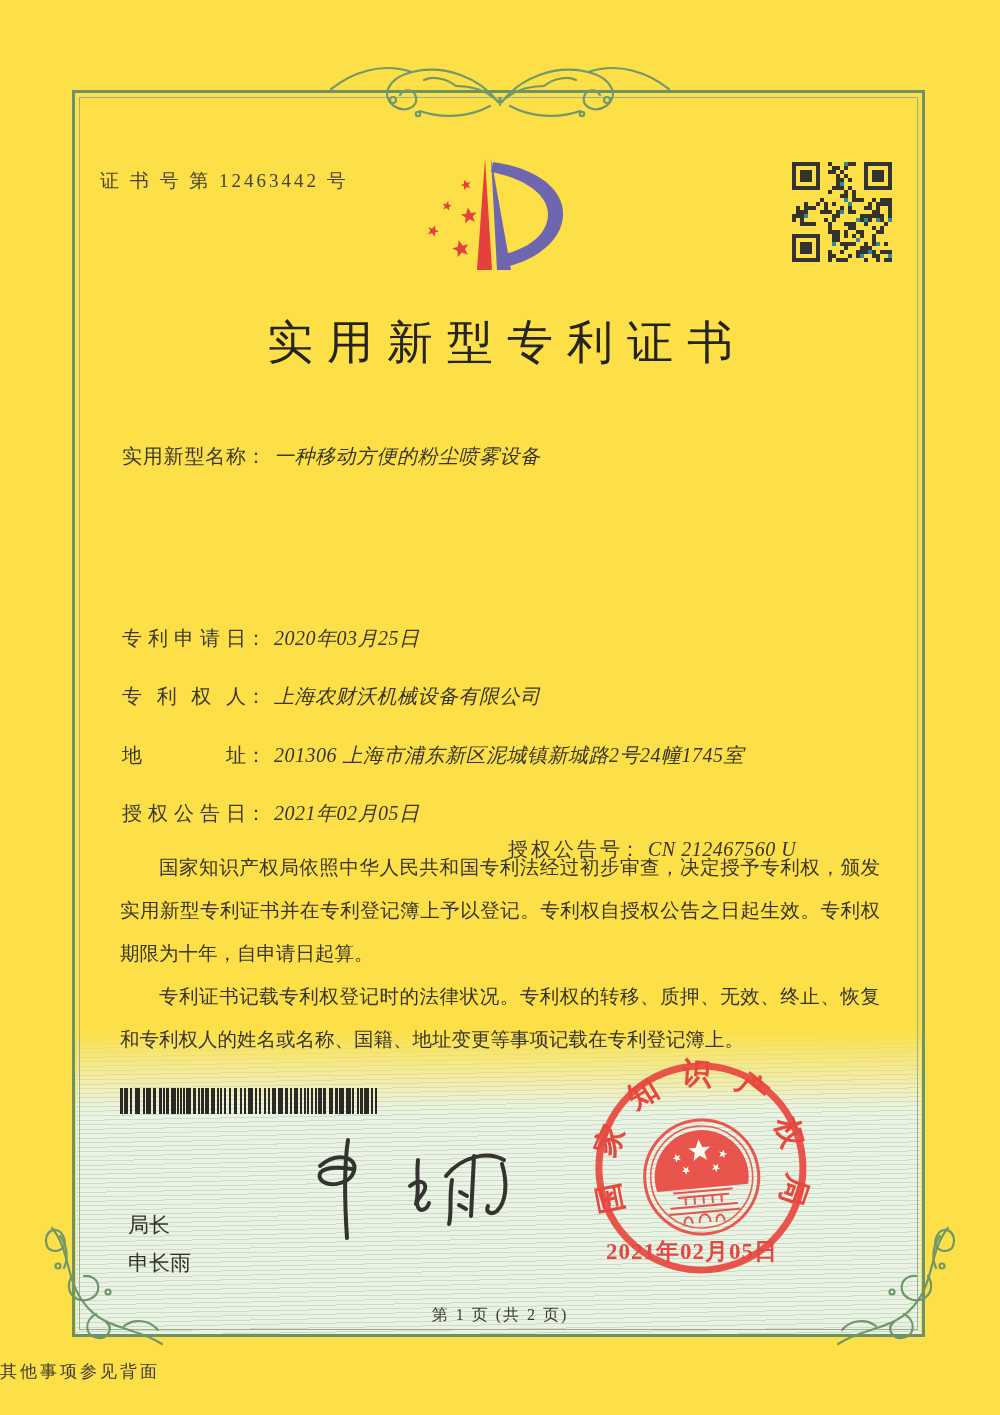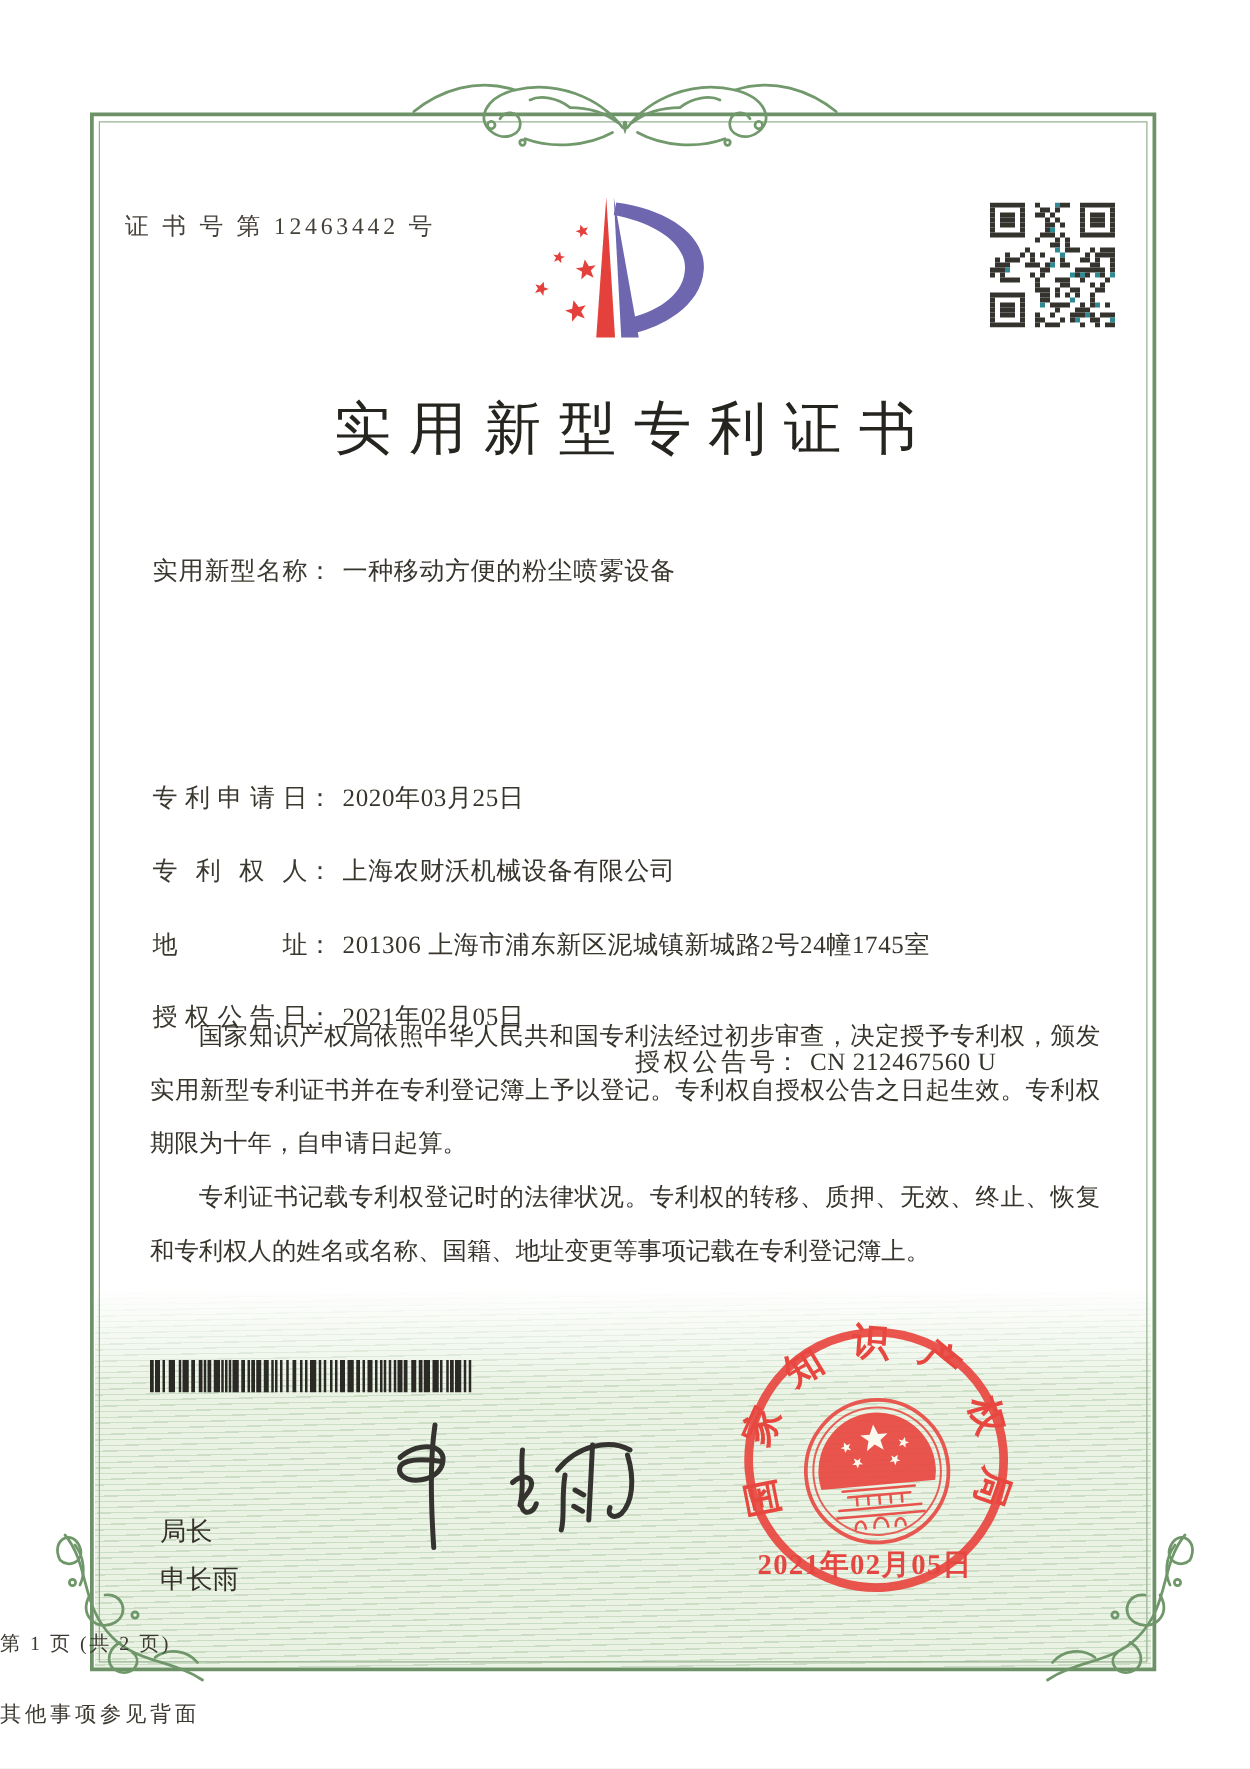--- a/index.html
+++ b/index.html
@@ -1,18 +1,18 @@
 <!DOCTYPE html>
 <html><head>
 <meta charset="utf-8">
 <style>
   html,body{margin:0;padding:0;background:#e8e6dc;}
   .page{
     position:relative; width:1000px; height:1415px; margin:0 auto;
-    background:#ffffff;
+    background:#fde047;
     font-family:"Liberation Serif","DejaVu Serif",serif;
     color:#3d3a32; overflow:hidden;
   }
   
   .border-outer{
     position:absolute; left:72px; top:90px; width:853px; height:1247px;
     border:3px solid #6d9268; box-sizing:border-box; z-index:1;
   }
   .border-inner{
     position:absolute; left:79px; top:97px; width:839px; height:1233px;
@@ -40,39 +40,39 @@
     position:absolute; left:0; top:312px; width:100%; margin:0; z-index:3;
     text-align:center; font-size:46px; font-weight:400; letter-spacing:14px;
     color:#26241f; text-indent:14px;
   }
   .row{position:absolute; left:122px; z-index:3; font-size:20px; white-space:nowrap;}
   .flabel{
     display:inline-block; width:124px; vertical-align:bottom;
     text-align:justify; text-align-last:justify; color:#3b382f;
   }
   .colon{display:inline-block; margin-right:8px; color:#3b382f;}
-  .fvalue{color:#37342c; letter-spacing:0.5px;}
+  .fvalue{color:#37342c; letter-spacing:0.5px;font-style:italic;}
   .row2{position:absolute; left:508px; z-index:3; font-size:20px; white-space:nowrap;}
   .row2 .flabel{width:112px;}
   .paras{
-    position:absolute; left:120px; top:808px; width:760px; z-index:3;
+    position:absolute; left:120px; top:846px; width:760px; z-index:3;
     font-size:19.5px; line-height:43px; text-align:justify; color:#37342c;
   }
   .paras p{margin:0; text-indent:2em;}
   .barcode{position:absolute; left:120px; top:1088px; width:262px; height:26px; z-index:3;}
   .signer{position:absolute; left:128px; top:1162px; z-index:3; font-size:21px; color:#34312b; line-height:38px;margin-top:44px;}
   .signature{position:absolute; left:268px; top:1126px; width:250px; height:125px; z-index:3;}
   .seal{position:absolute; left:588px; top:1056px; width:226px; height:226px; z-index:3; transform:rotate(-5deg);}
   .seal-date{
     position:absolute; left:606px; top:1236px; z-index:4;
     font-size:23px; letter-spacing:1px; color:#e44741; font-weight:600;
   }
   .page-num{
     position:absolute; left:0; top:1305px; width:100%; z-index:3;
-    font-size:16px; color:#3c3931; letter-spacing:2px;
+    text-align:center; font-size:16px; color:#3c3931; letter-spacing:2px;
   }
   .back-note{
     position:absolute; left:0; top:1360px; width:100%; z-index:3;
     text-align:left; font-size:17px; color:#3c3931; letter-spacing:3px;
   }
 </style>
 </head>
 <body>
 
 <div class="page">

